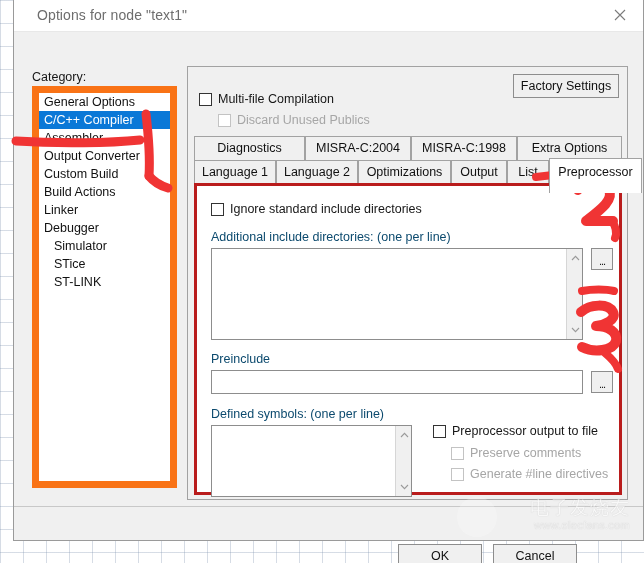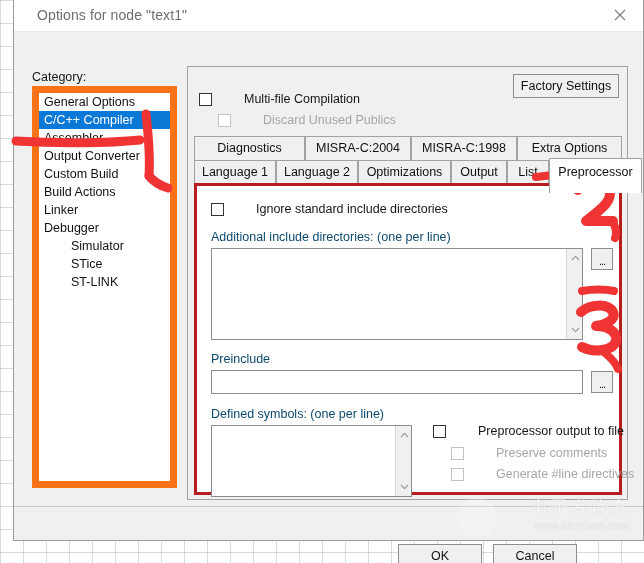--- a/index.html
+++ b/index.html
@@ -40,36 +40,36 @@
   #category-label{left:18px;top:70px;}
   #category-list{
     position:absolute;left:18px;top:86px;width:145px;height:402px;
     background:#ffffff;border:7px solid #f97316;box-sizing:border-box;
     overflow:hidden;
   }
   .cat-item{
     height:18px;line-height:18px;font-size:12.5px;color:#111;
     padding-left:5px;white-space:nowrap;cursor:default;
   }
-  .cat-item.indent{padding-left:32px;}
+  .cat-item.indent{padding-left:15px;}
   .cat-item.sel{background:#0a78d7;color:#ffffff;}
 
   #right-panel{
     position:absolute;left:173px;top:66px;width:441px;height:434px;
     background:#f0f0f0;border:1px solid #a2a2a2;box-sizing:border-box;
   }
   #factory-settings{
     position:absolute;right:8px;top:7px;width:104px;height:22px;
     background:#f0f0f0;border:1px solid #8d8d8d;
     font-size:12.5px;color:#111;cursor:default;
     display:flex;align-items:center;justify-content:center;
     font-family:"Liberation Sans","DejaVu Sans",sans-serif;
   }
 
-  .cbox{position:absolute;display:flex;align-items:center;cursor:default;white-space:nowrap;gap:26px;}
+  .cbox{position:absolute;display:flex;align-items:center;cursor:default;white-space:nowrap;}
   .cbox .box{
     width:13px;height:13px;border:1px solid #333;background:#fff;
     box-sizing:border-box;margin-right:6px;flex:0 0 auto;
   }
   .cbox.dis .box{border-color:#c3c3c3;}
   .cbox .txt{font-size:12.5px;color:#161616;}
   .cbox.dis .txt{color:#a6a6a6;}
 
   #multifile{left:11px;top:25px;}
   #discard{left:30px;top:46px;}

